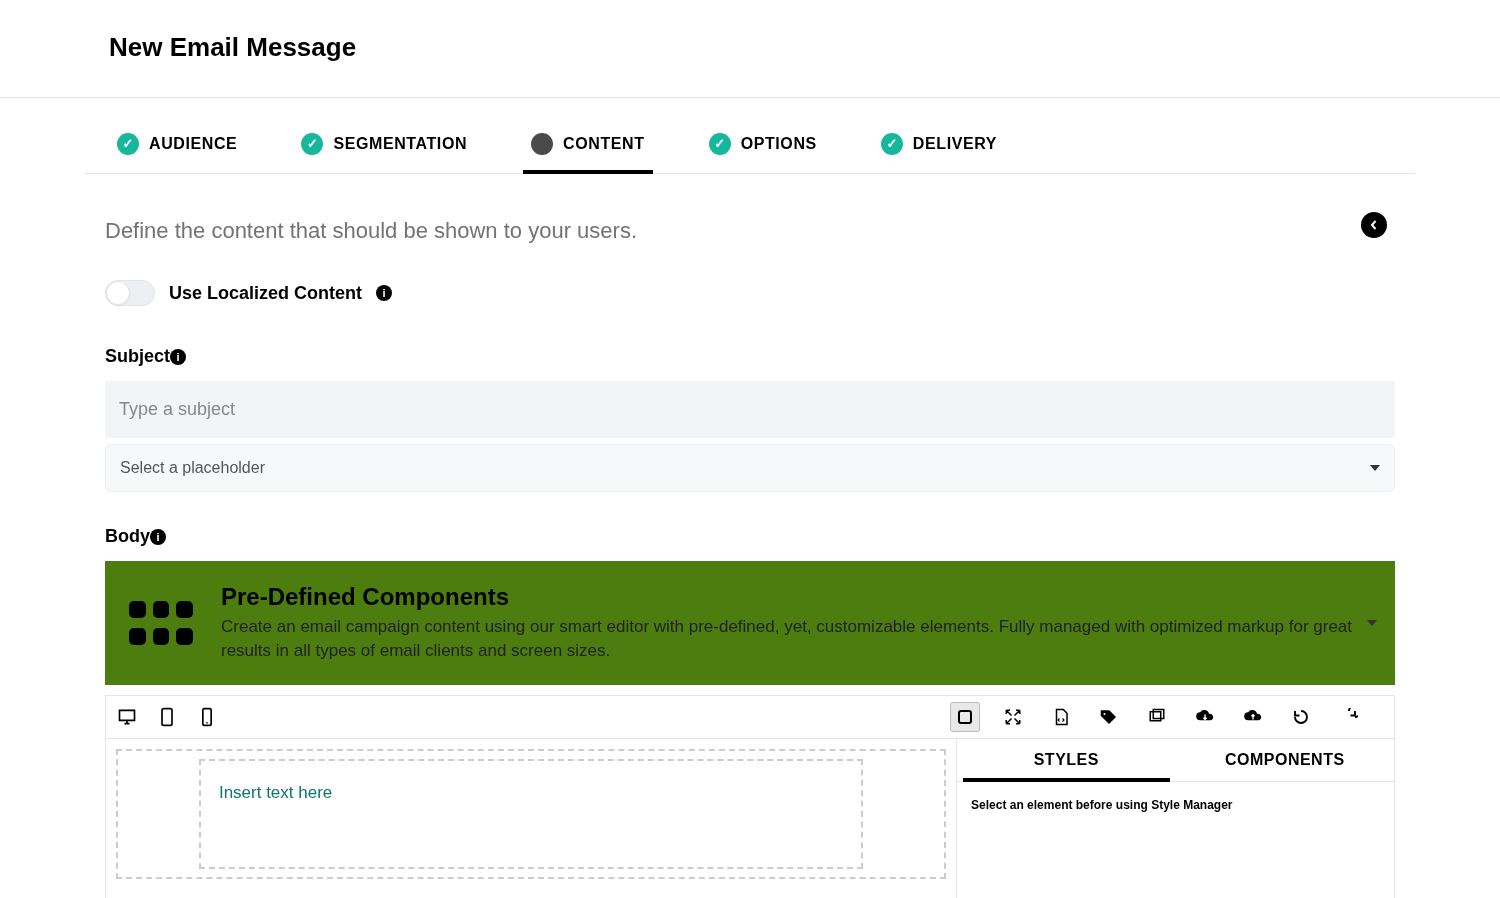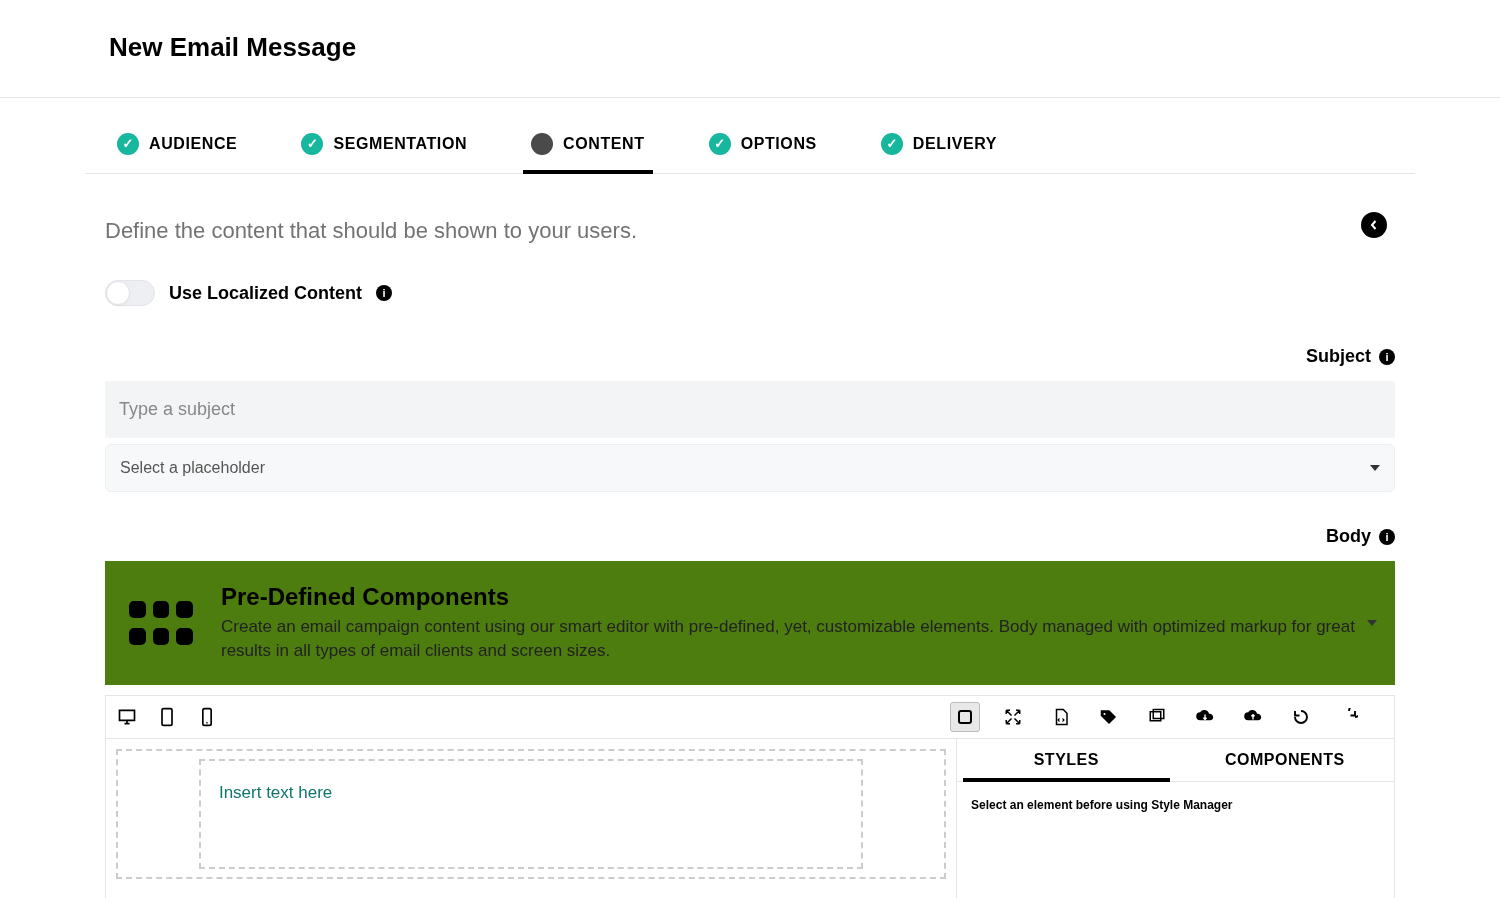--- a/index.html
+++ b/index.html
@@ -13,21 +13,21 @@
 .step-icon.check { background: #16b79c; color: #fff; font-size: 13px; font-weight: 700; }
 .step-icon.dot { background: #4a4a4a; }
 .step-label { font-size: 16px; font-weight: 700; letter-spacing: 0.6px; text-transform: uppercase; }
 .content-area { position: relative; padding: 28px 20px 40px; }
 .intro { font-size: 22px; font-weight: 400; color: #737373; margin-bottom: 36px; }
 .localize-row { display: flex; align-items: center; gap: 14px; margin-bottom: 40px; }
 .toggle { width: 50px; height: 26px; border-radius: 14px; background: #edeff2; border: 1px solid #e2e4e8; position: relative; cursor: pointer; }
 .toggle-knob { width: 24px; height: 24px; border-radius: 50%; background: #fff; border: 1px solid #e2e4e8; position: absolute; top: 0; left: 0; box-shadow: 0 1px 2px rgba(0,0,0,0.05); }
 .label-strong { font-size: 18px; font-weight: 700; color: #000; }
 .info-icon { width: 16px; height: 16px; border-radius: 50%; background: #000; color: #fff; display: inline-flex; align-items: center; justify-content: center; font-size: 11px; font-weight: 700; cursor: pointer; }
-.field-label { display: flex; align-items: center; gap: 8px; font-size: 18px; font-weight: 700; margin-bottom: 14px; justify-content: flex-end; }
+.field-label { display: flex; align-items: center; font-size: 18px; font-weight: 700; margin-bottom: 14px; }
 .subject-input { width: 100%; max-width: 100%; border: none; background: #f3f4f6; padding: 18px 14px; font-size: 18px; color: #555; outline: none; border-radius: 2px; }
 .subject-input::placeholder { color: #888; }
 .placeholder-select { position: relative; width: 100%; background: #f7f8fa; border: 1px solid #eceef1; border-radius: 6px; padding: 14px 14px; font-size: 16px; color: #555; cursor: pointer; margin-top: 6px; display: flex; justify-content: space-between; align-items: center; }
 .placeholder-select .caret { border-left: 5px solid transparent; border-right: 5px solid transparent; border-top: 6px solid #333; }
 .body-section { margin-top: 34px; }
 .pdc-card { background: #4d7c0f; padding: 22px 24px; display: flex; align-items: center; gap: 28px; position: relative; margin-top: 14px; }
 .pdc-icon { width: 64px; height: 44px; display: flex; flex-direction: column; justify-content: space-between; }
 .pdc-icon .row { display: flex; justify-content: space-between; gap: 7px; }
 .pdc-icon .blk { width: 17px; height: 17px; background: #000; border-radius: 5px; }
 .pdc-text { flex: 1; }
@@ -134,21 +134,21 @@
             <span class="blk"></span>
           </div>
         <div class="row">
             <span class="blk"></span>
             <span class="blk"></span>
             <span class="blk"></span>
           </div>
       </div>
       <div class="pdc-text">
         <div class="pdc-title">Pre-Defined Components</div>
-        <div class="pdc-desc">Create an email campaign content using our smart editor with pre-defined, yet, customizable elements. Body managed with optimized markup for great results in all types of email clients and screen sizes.</div>
+        <div class="pdc-desc">Create an email campaign content using our smart editor with pre-defined, yet, customizable elements. Fully managed with optimized markup for great results in all types of email clients and screen sizes.</div>
       </div>
       <span class="pdc-caret"></span>
     </div>
 
     <div class="editor-wrap">
       <div class="editor-toolbar">
         <div class="device-group">
           <span class="tool-icon">
             <svg width="22" height="20" viewBox="0 0 24 24">
                 <path d="M3 4h18v12H3z M9 20h6 M12 16v4" stroke="#000" stroke-width="2" fill="none"></path>

